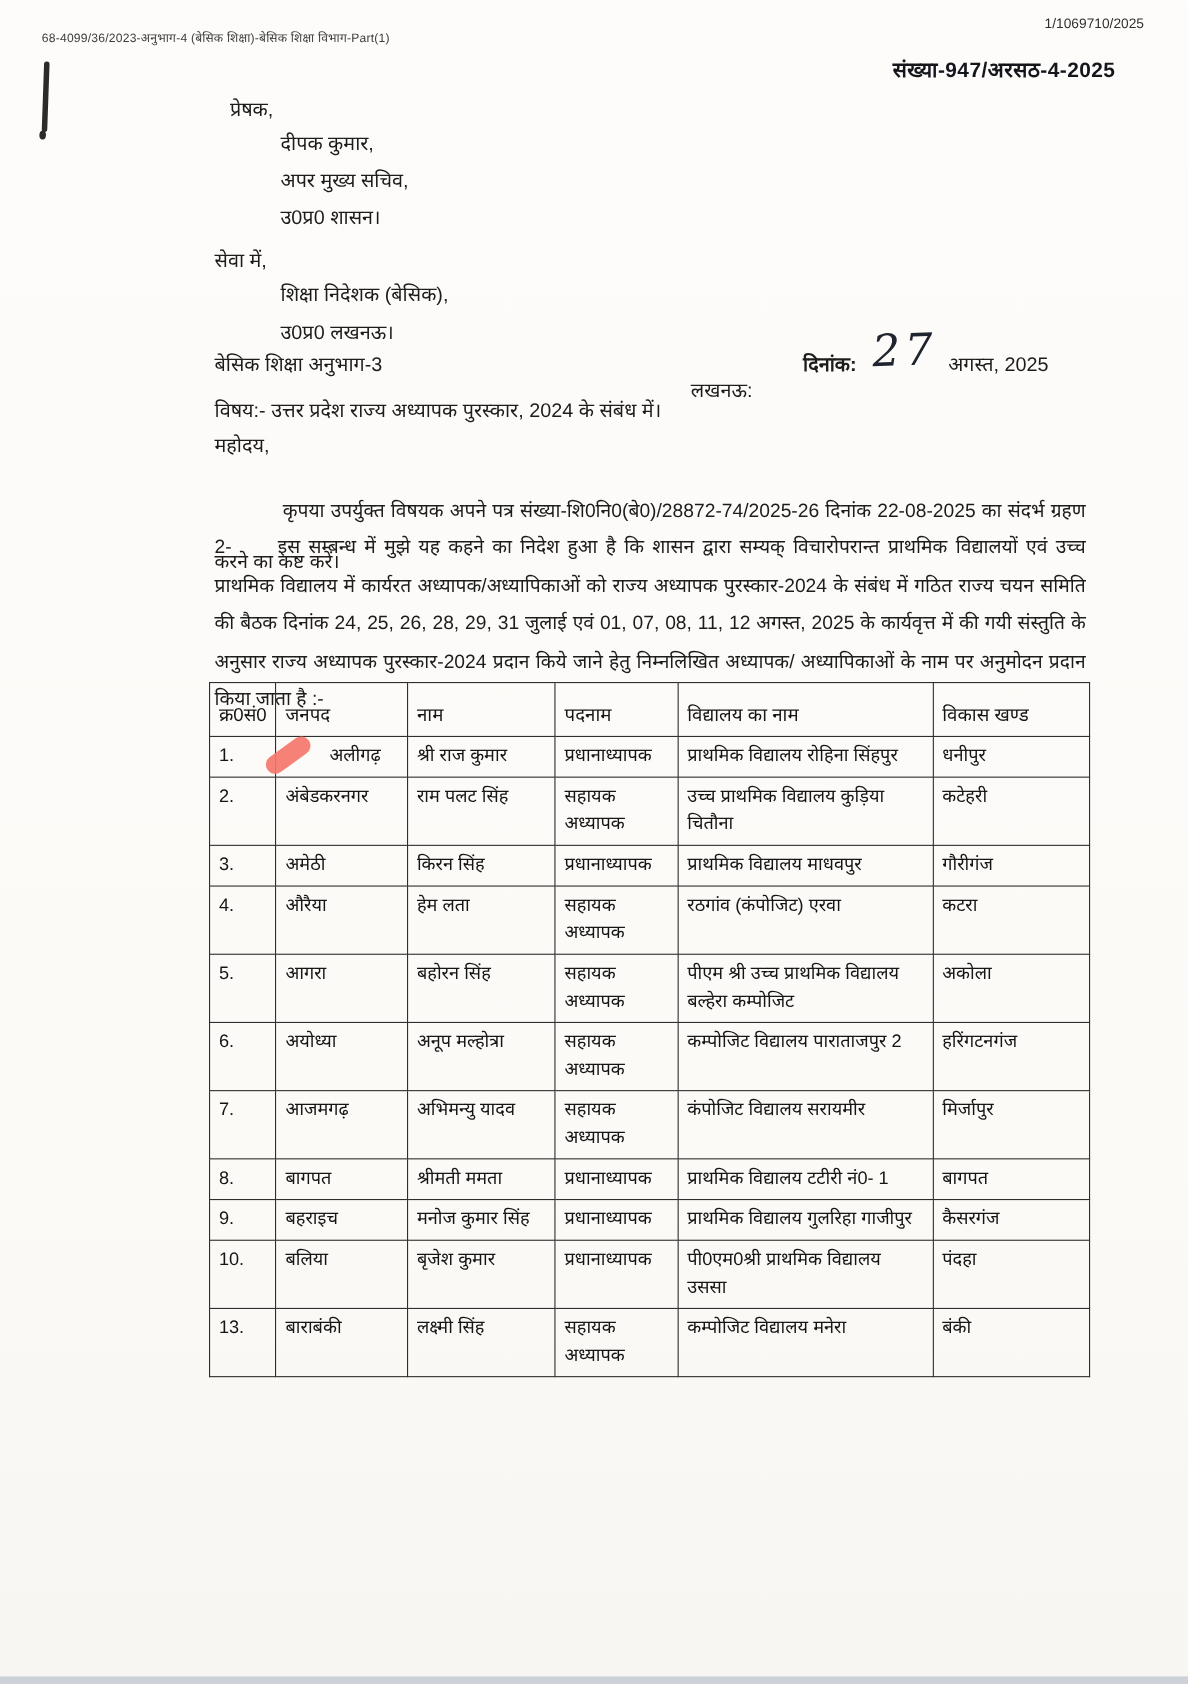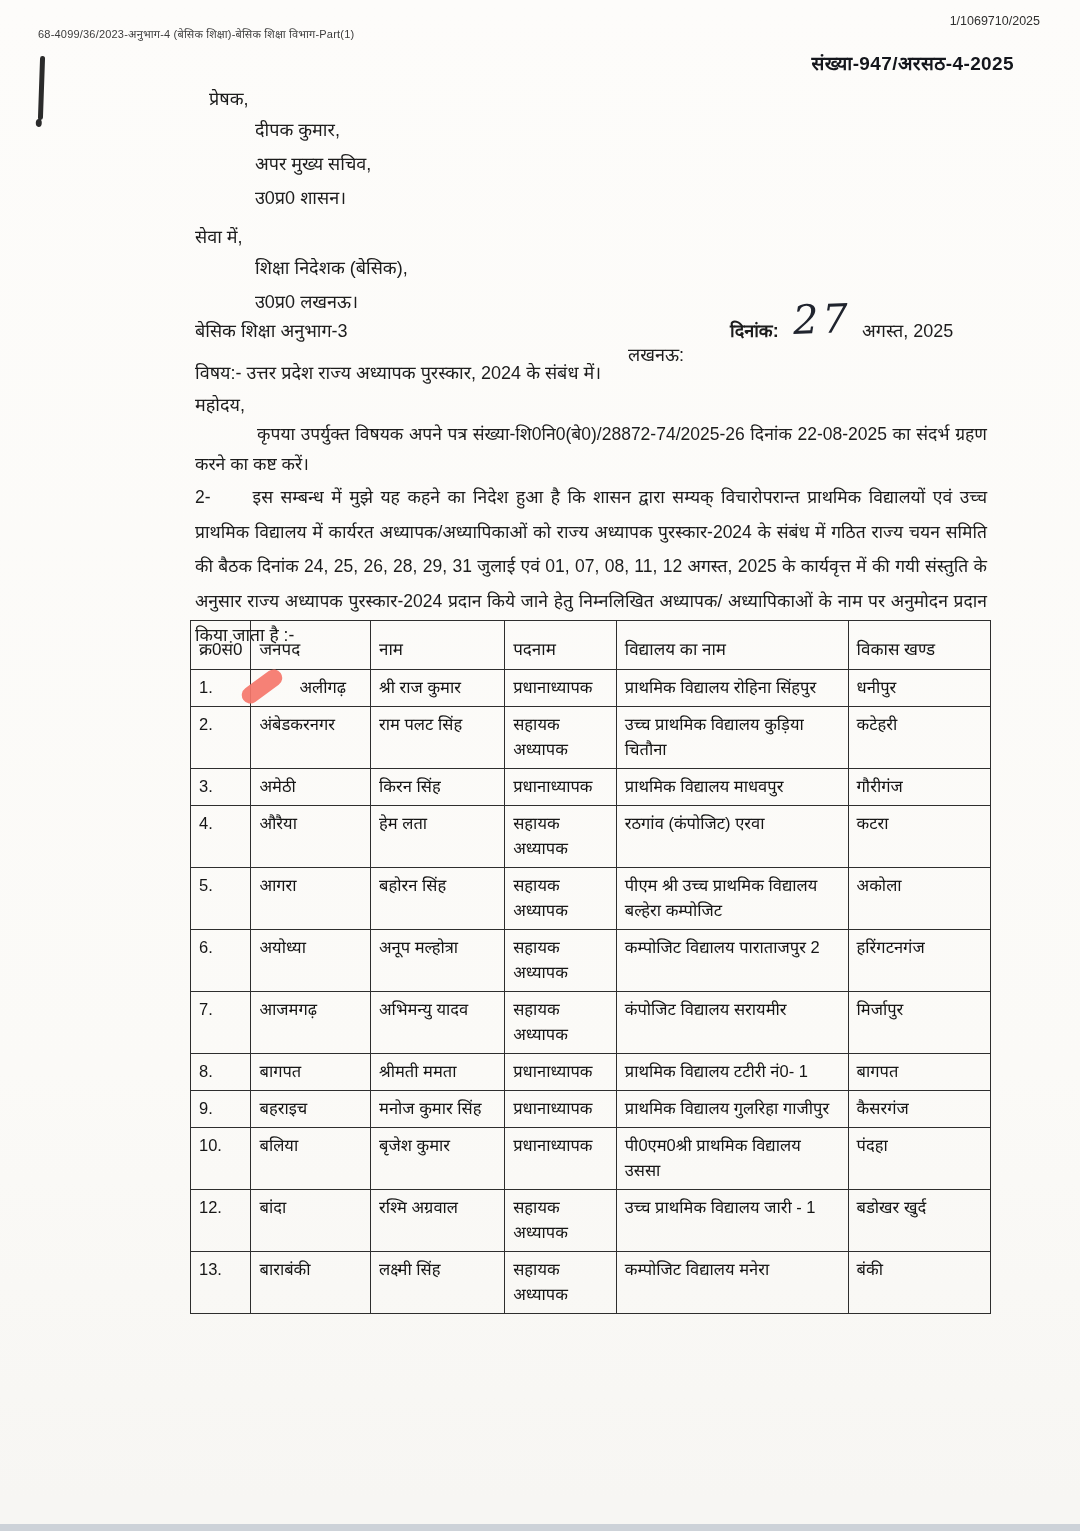--- a/index.html
+++ b/index.html
@@ -22,21 +22,21 @@
   .recipient-label{left:195px;top:224px;}
   .recipient-lines{left:255px;top:251px;font-size:18px;line-height:34px;}
   .meta-section{left:195px;top:318px;font-size:18px;}
   .meta-place{left:628px;top:318px;font-size:18px;margin-top:24px;}
   .meta-datelabel{left:730px;top:318px;font-size:18px;font-weight:bold;}
   .meta-hw{left:793px;top:296px;font-size:40px;font-family:"DejaVu Serif",serif;font-style:italic;
     color:#20242e;transform:rotate(-2deg);letter-spacing:4px;}
   .meta-daterest{left:862px;top:318px;font-size:18px;text-align:center;}
   .subject{left:195px;top:360px;font-size:18px;}
   .salutation{left:195px;top:392px;font-size:18px;}
-  .para{left:195px;top:419px;width:792px;font-size:17.5px;line-height:30px;text-align:justify;}
+  .para{left:195px;top:441px;width:792px;font-size:17.5px;line-height:46px;text-align:justify;}
   .para2{top:480px;line-height:34.5px;}
   .p2prefix{padding-right:42px;}
   table.main{position:absolute;left:190px;top:620px;width:801px;border-collapse:collapse;
     font-size:16.5px;line-height:25px;color:#151515;}
   table.main th,table.main td{
     border:1.6px solid #2e2e2e;padding:5px 8px 6px 8px;text-align:left;vertical-align:top;
     font-weight:normal;position:relative;overflow:visible;}
   table.main th{font-size:17px;padding-top:16px;padding-bottom:7px;}
   .red-mark{position:absolute;left:-12px;top:8px;width:46px;height:17px;border-radius:10px;
     background:#f5766a;transform:rotate(-36deg);opacity:.92;}
@@ -172,28 +172,20 @@
       </tr>
       <tr>
         <td>10.</td>
         <td>बलिया</td>
         <td>बृजेश कुमार</td>
         <td>प्रधानाध्यापक</td>
         <td>पी0एम0श्री प्राथमिक विद्यालय उससा</td>
         <td>पंदहा</td>
       </tr>
       <tr>
-        <td>12.</td>
-        <td>बांदा</td>
-        <td>रश्मि अग्रवाल</td>
-        <td>सहायक अध्यापक</td>
-        <td>उच्च प्राथमिक विद्यालय जारी - 1</td>
-        <td>बडोखर खुर्द</td>
-      </tr>
-      <tr>
         <td>13.</td>
         <td>बाराबंकी</td>
         <td>लक्ष्मी सिंह</td>
         <td>सहायक अध्यापक</td>
         <td>कम्पोजिट विद्यालय मनेरा</td>
         <td>बंकी</td>
       </tr>
     </tbody>
 </table>
 

